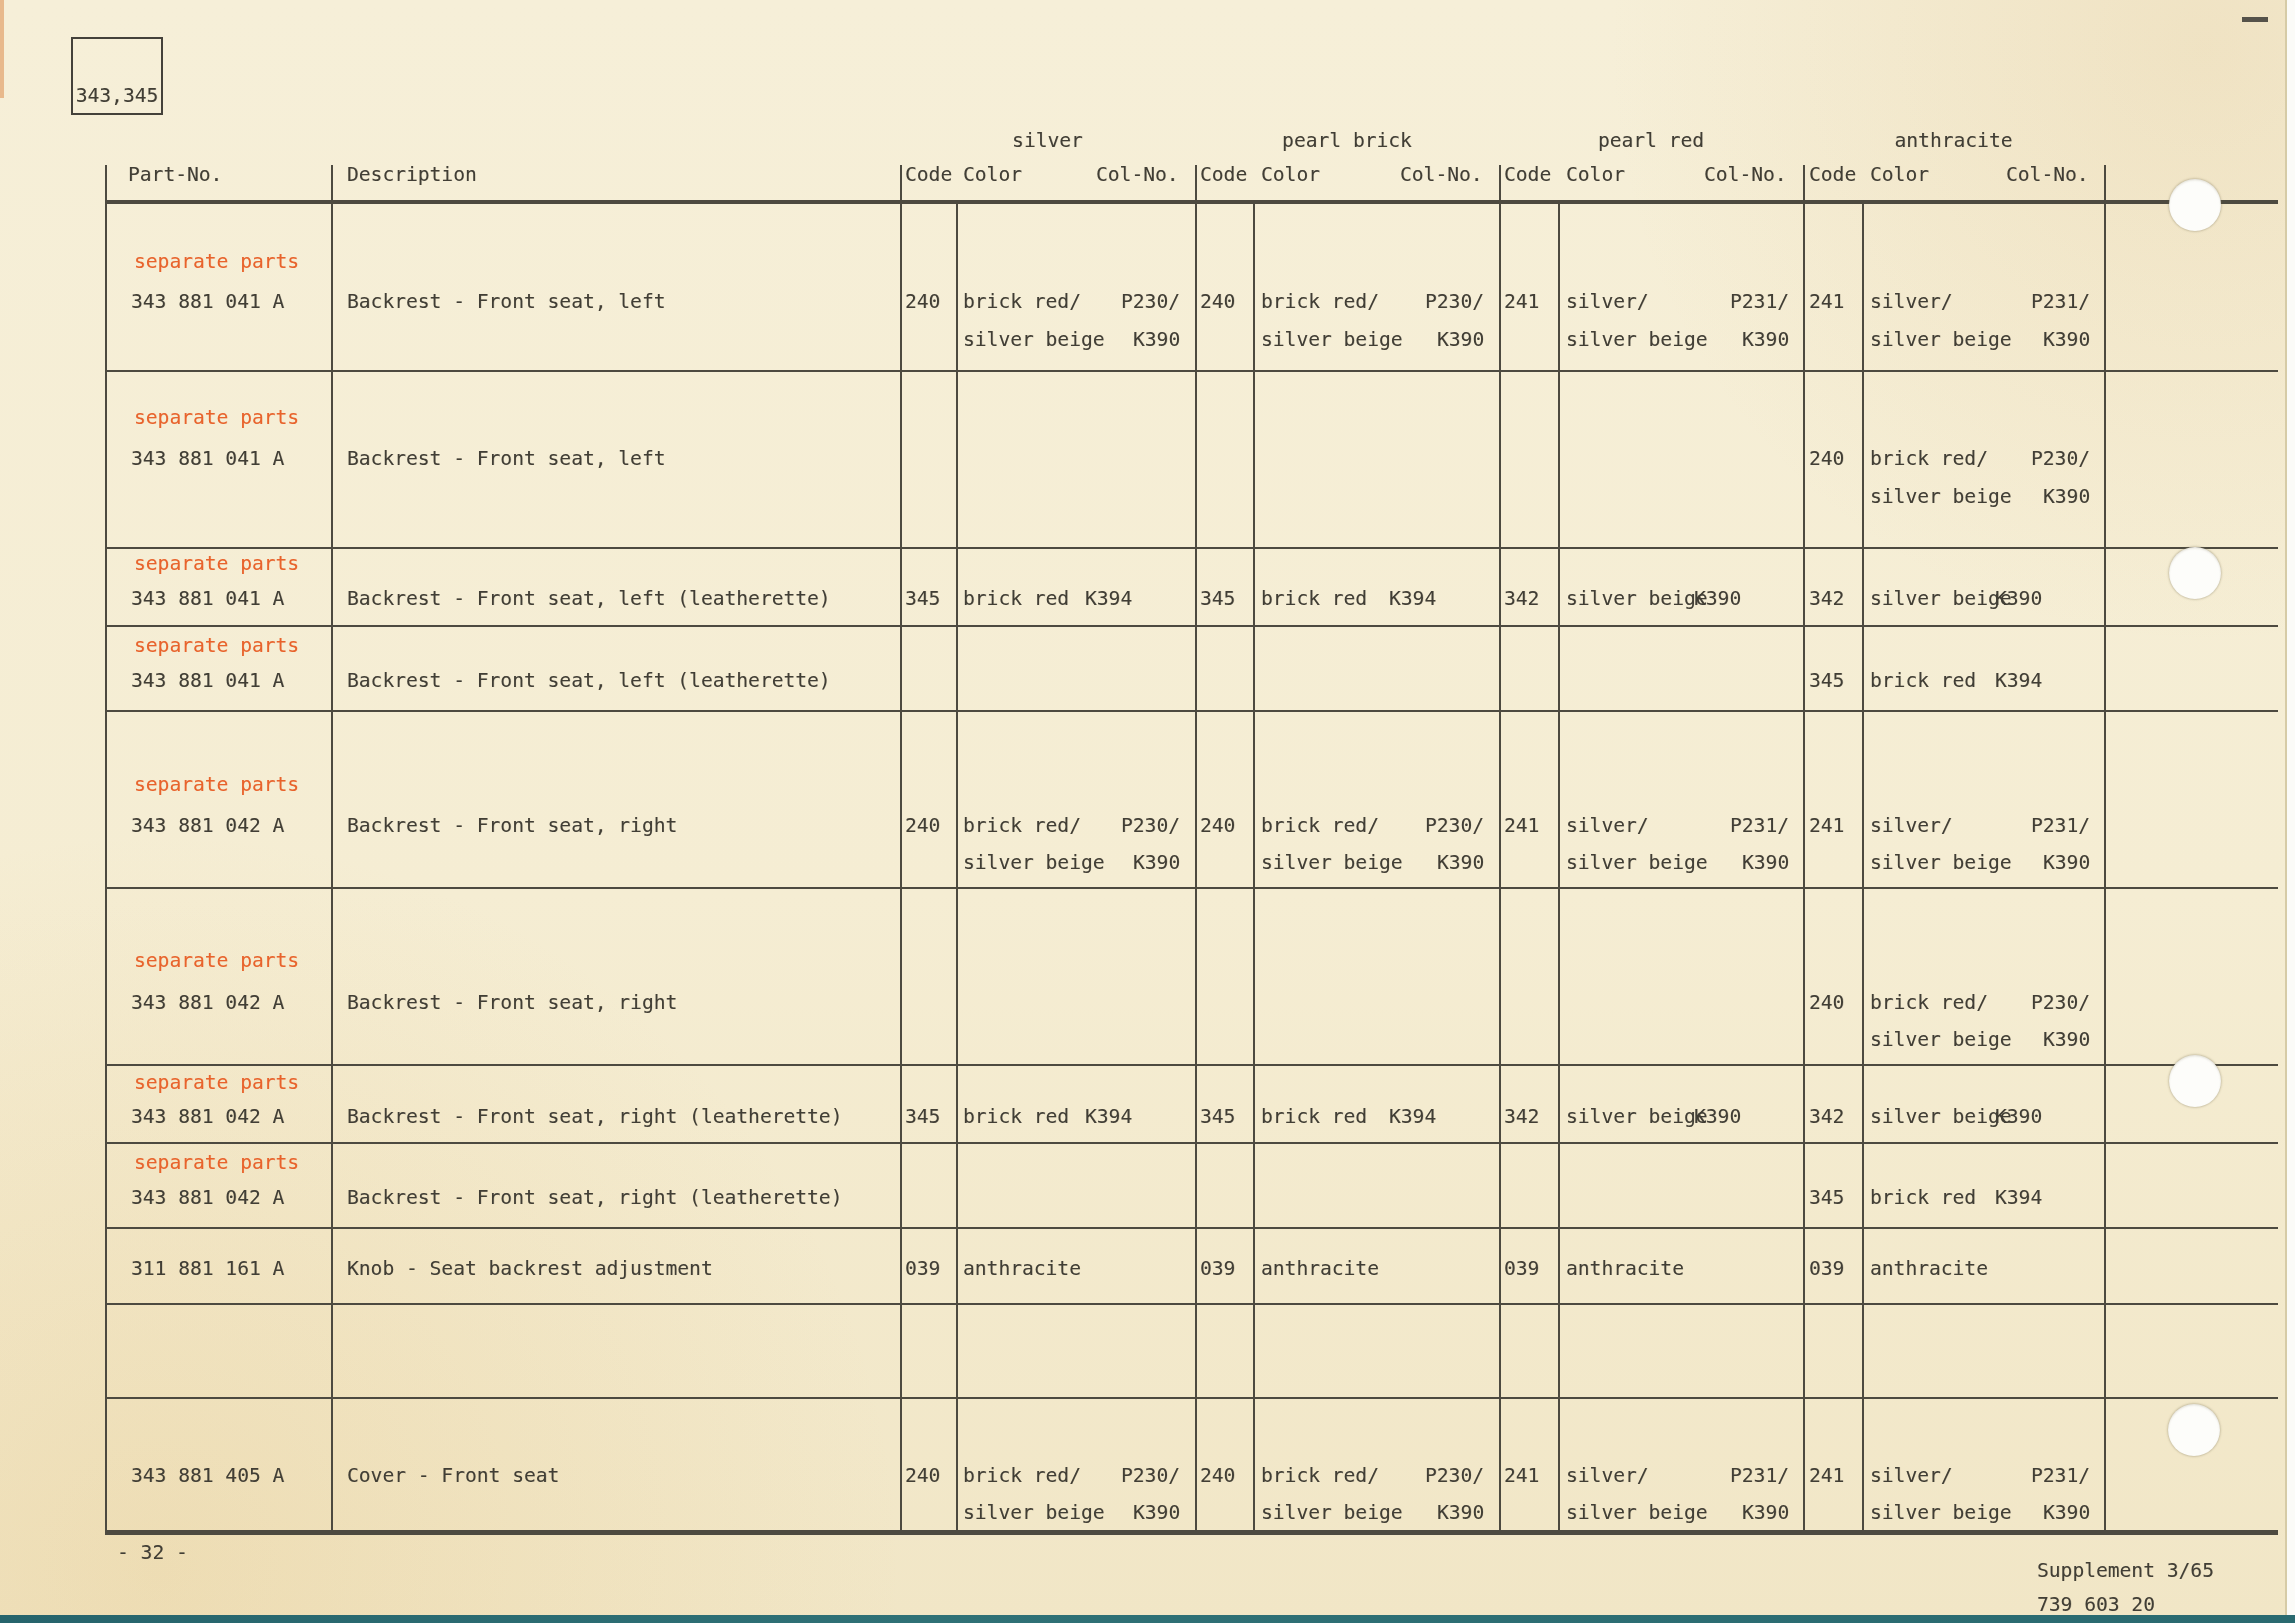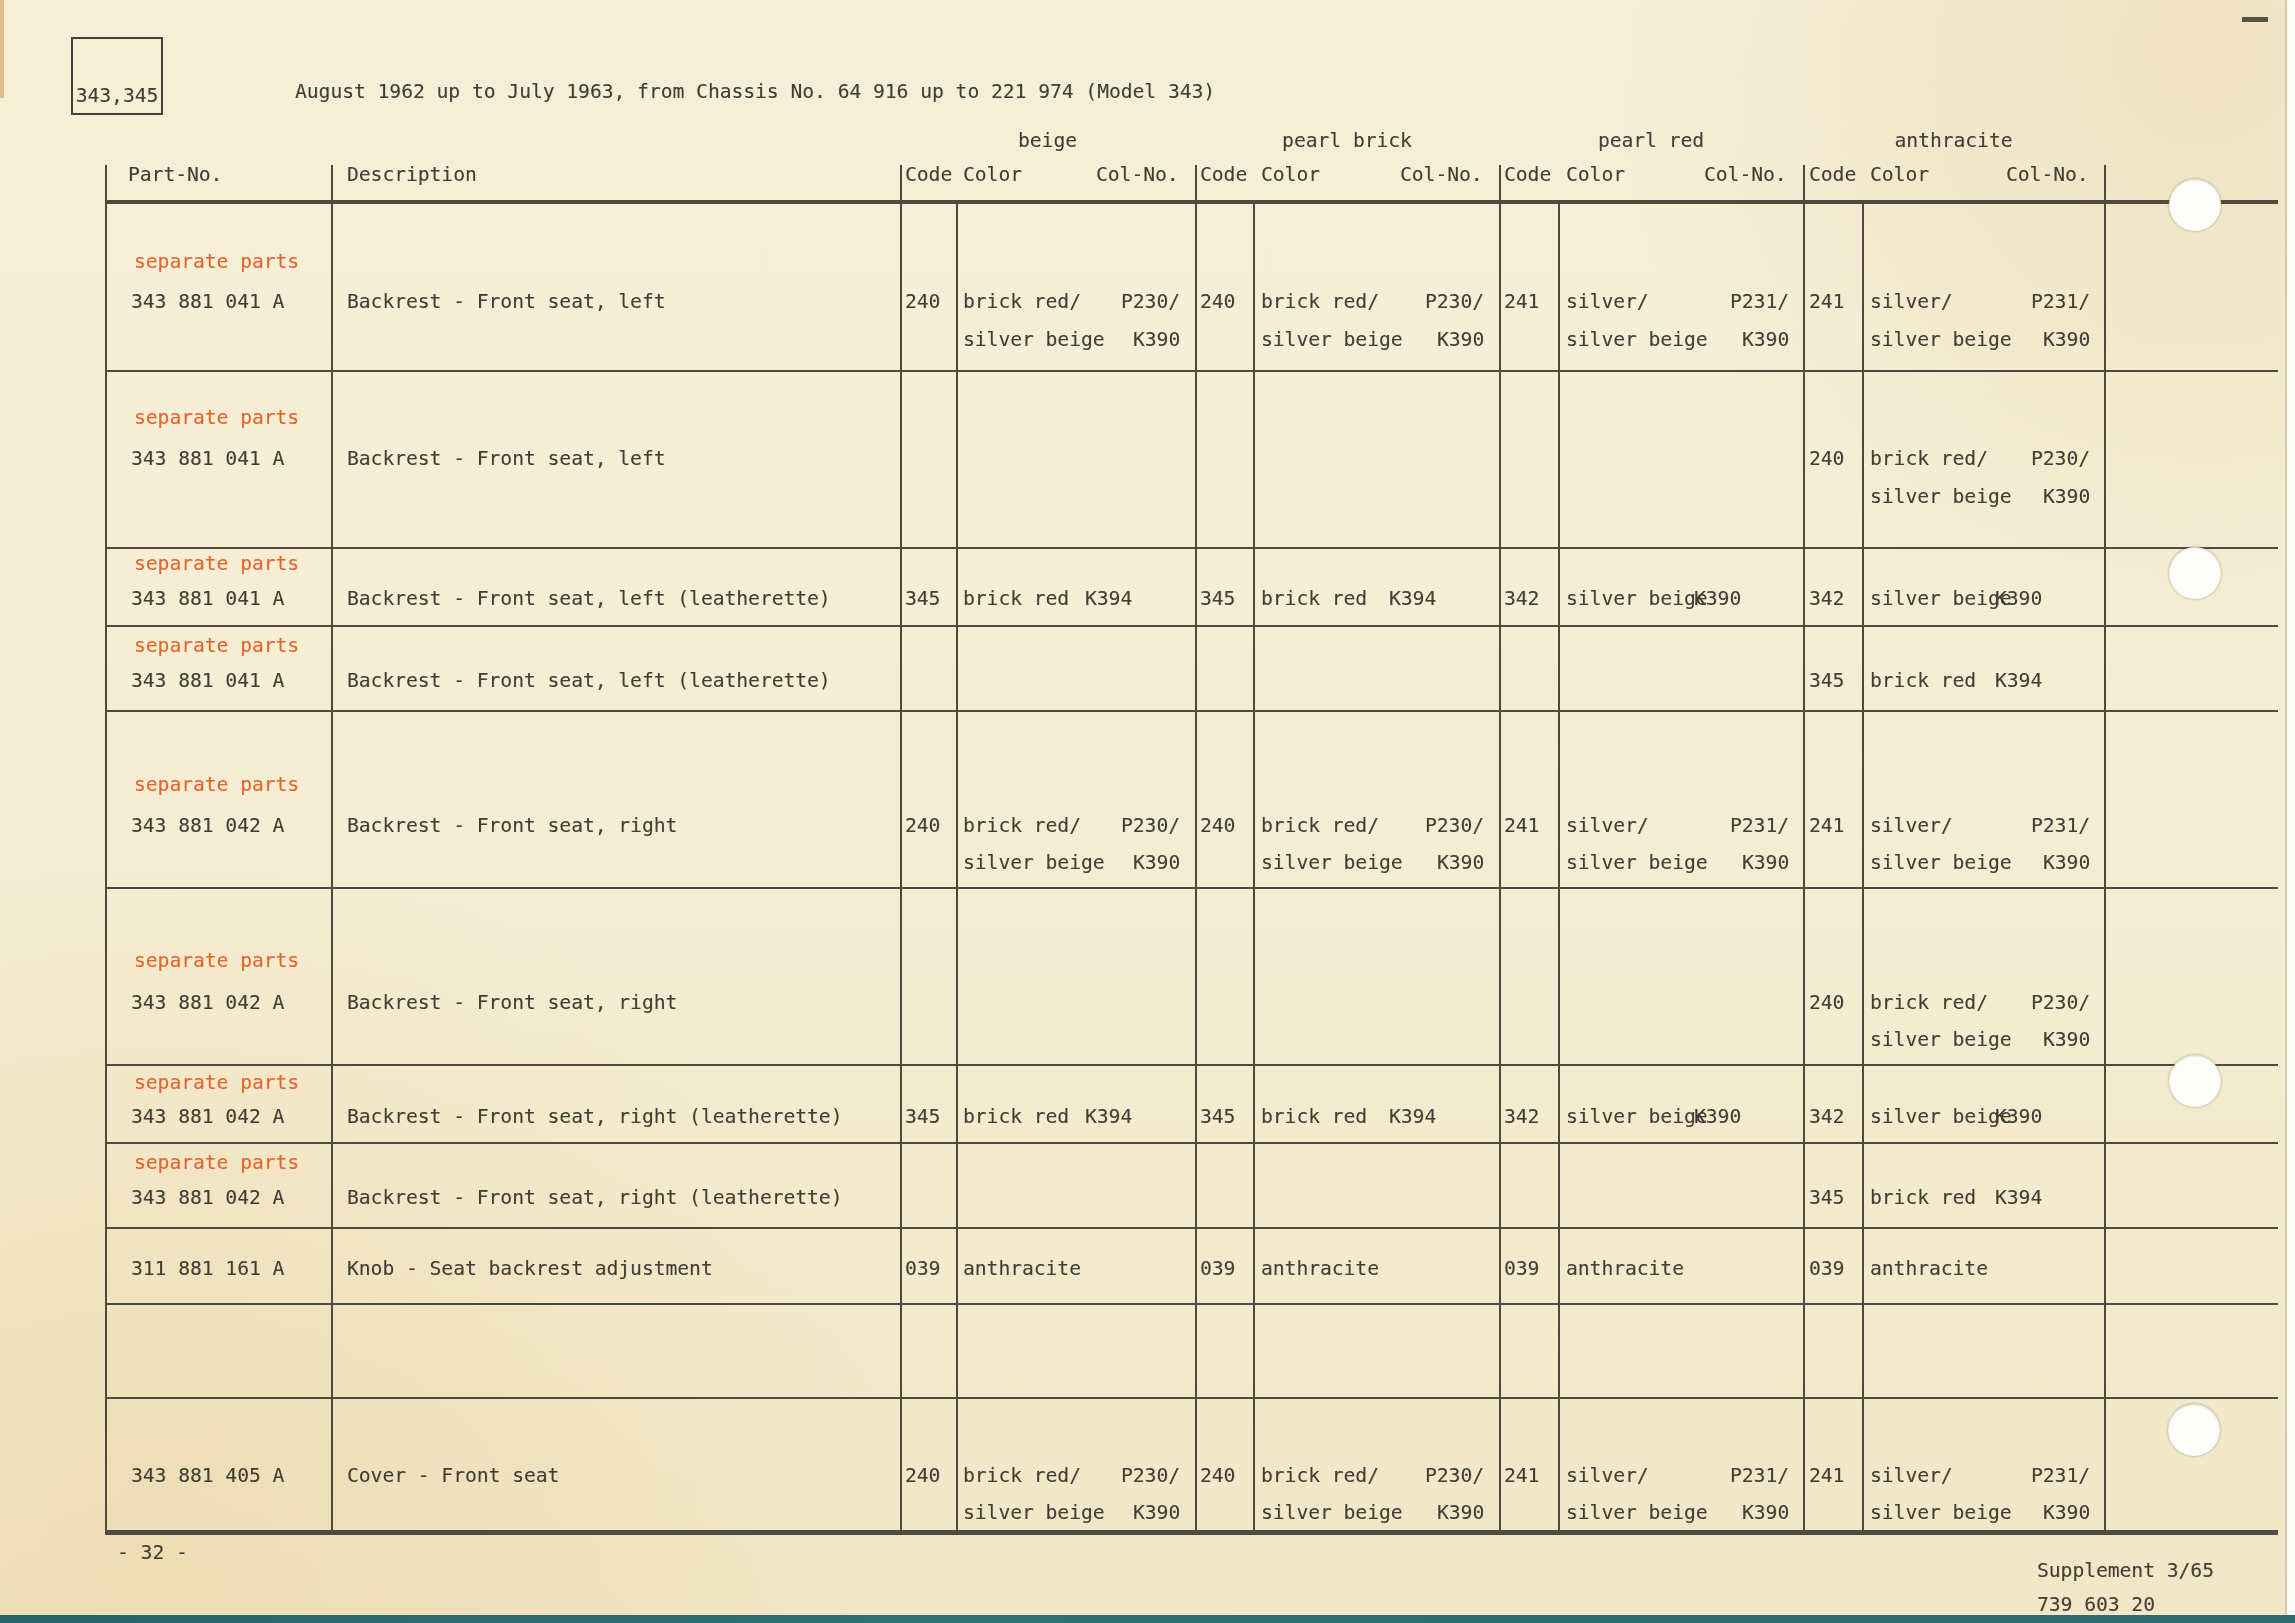--- a/index.html
+++ b/index.html
@@ -31,23 +31,22 @@
 </head>
 <body>
 
 <div id="stage">
   <div class="paper"></div>
 
   <div class="model-box">
     <span class="txt">343,345</span>
   </div>
 
-  <div class="txt" style="left:295px;top:81px;">August 1962 up to July 1963, from Chassis No. 64 916 up to 221 974 (Model 343)</div>
-
-  <div class="txt ctr" style="left:900px;top:130px;width:295px;">beige</div>
+
+  <div class="txt ctr" style="left:900px;top:130px;width:295px;">silver</div>
   <div class="txt ctr" style="left:1195px;top:130px;width:304px;">pearl brick</div>
   <div class="txt ctr" style="left:1499px;top:130px;width:304px;">pearl red</div>
   <div class="txt ctr" style="left:1803px;top:130px;width:301px;">anthracite</div>
 
   <div class="txt" style="left:128px;top:164px;">Part-No.</div>
   <div class="txt" style="left:347px;top:164px;">Description</div>
 
   <div class="txt" style="left:905px;top:164px;">Code</div>
   <div class="txt" style="left:963px;top:164px;">Color</div>
   <div class="txt" style="left:1096px;top:164px;">Col-No.</div>

